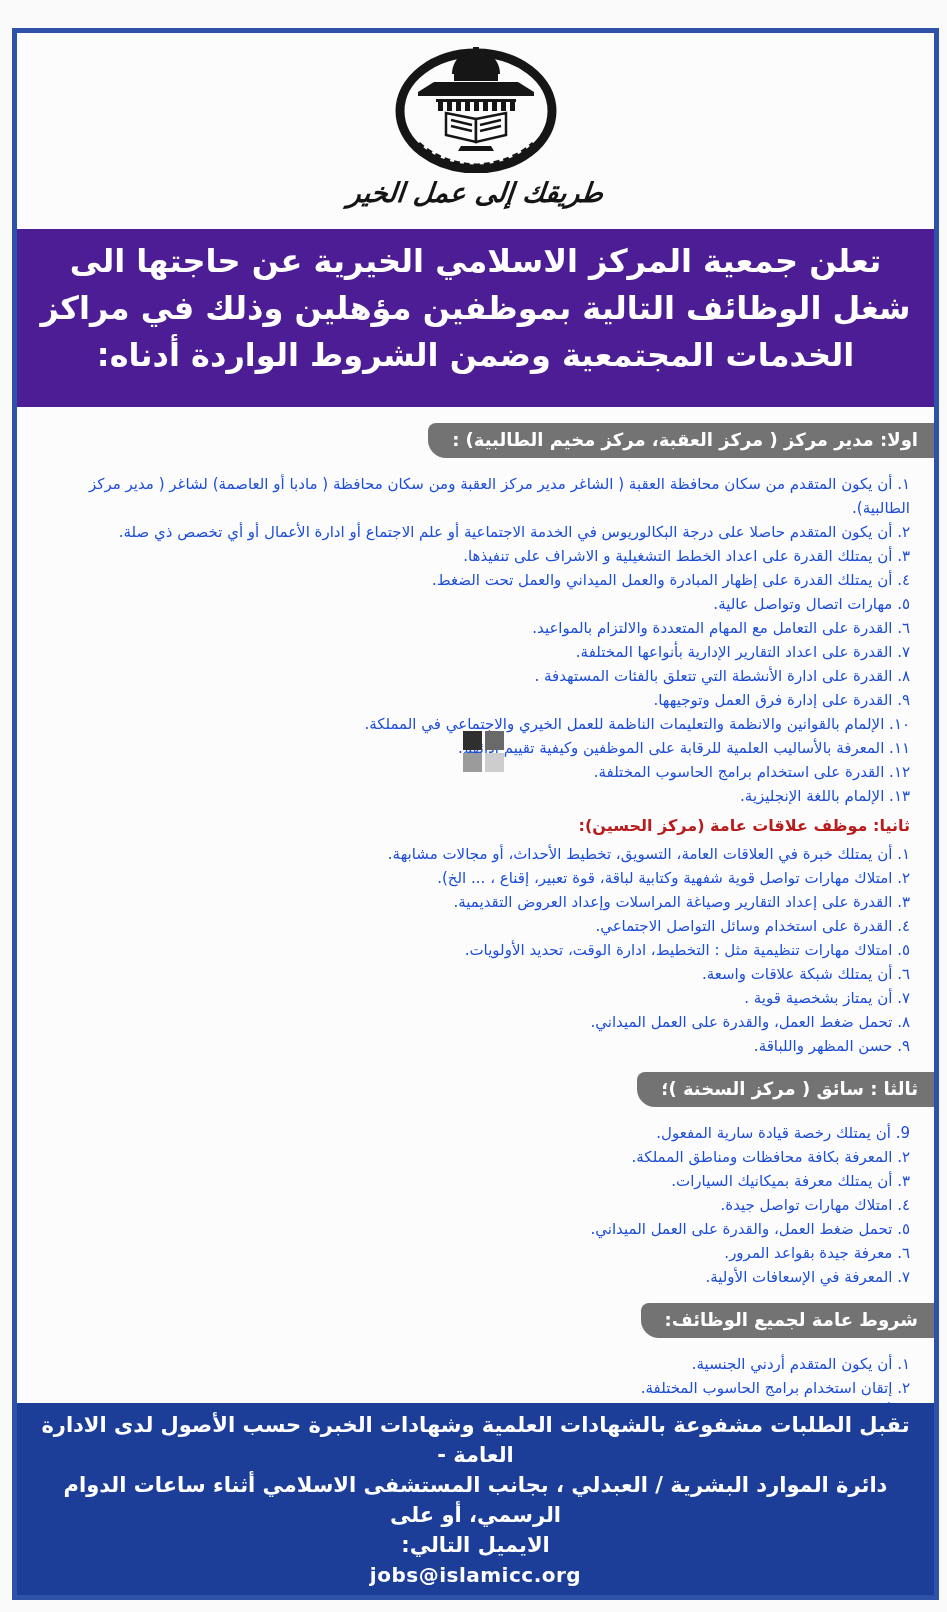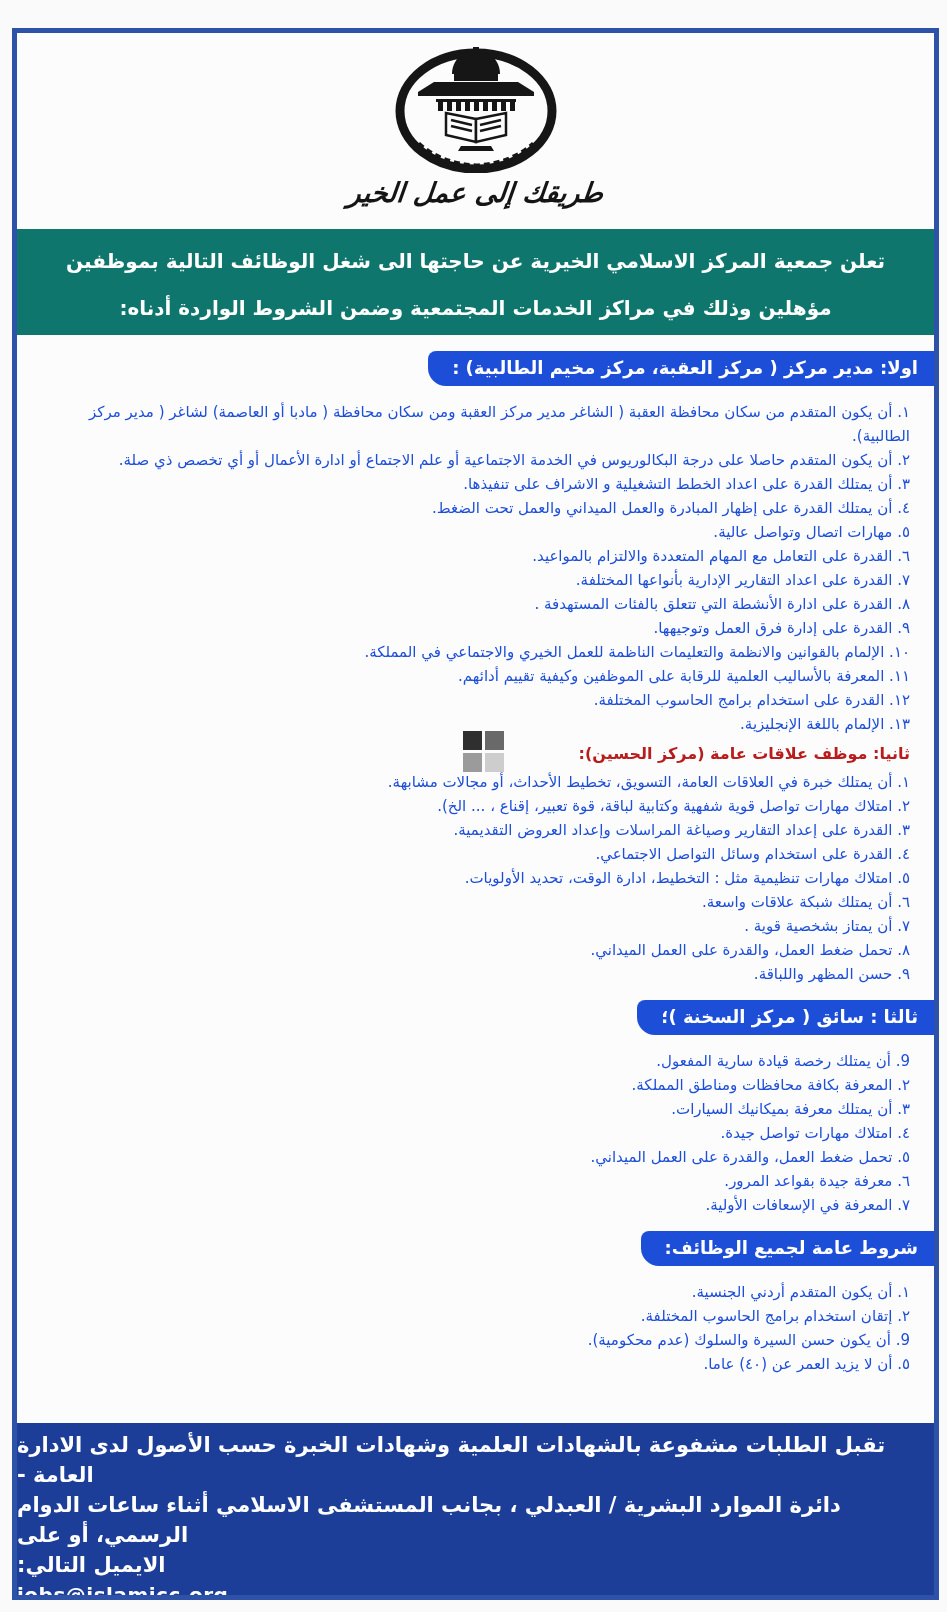--- a/index.html
+++ b/index.html
@@ -16,41 +16,41 @@
   }
   .logo-area {
     height: 196px; display: flex; flex-direction: column;
     align-items: center; justify-content: flex-start; padding-top: 14px;
   }
   .tagline {
     margin-top: 4px; font-size: 27px; font-weight: bold; font-style: italic;
     color: #151515; transform: skewX(-6deg); direction: rtl; letter-spacing: 1px;
   }
   .headline {
-    background: #0f766e; color: #ffffff; direction: rtl; text-align: center;
-    font-weight: bold; font-size: 20px; line-height: 47px; padding: 9px 22px 3px 22px;
+    background: #4c1d95; color: #ffffff; direction: rtl; text-align: center;
+    font-weight: bold; font-size: 32px; line-height: 47px; padding: 9px 22px 28px 22px;
   }
   .content { direction: rtl; padding: 6px 0 0 0; }
   .pill {
-    background: #1d4ed8; color: #ffffff; font-weight: bold; font-size: 18px;
+    background: #737373; color: #ffffff; font-weight: bold; font-size: 18px;
     width: max-content; max-width: 860px; padding: 6px 16px 8px 24px;
     border-radius: 8px 0 0 18px; margin: 10px 0 12px 0; direction: rtl;
   }
   .plain-title {
     color: #b91c1c; font-weight: bold; font-size: 16px; line-height: 24px;
     padding: 2px 24px 2px 40px; direction: rtl; text-align: right;
   }
   .item-list { padding: 2px 24px 4px 44px; }
   .item {
     color: #1d4ed8; font-size: 15px; line-height: 24px;
     direction: rtl; text-align: right;
   }
   .footer {
-    position: absolute; left: 0; right: 0; bottom: 0; height: 172px;
-    background: #1c3e99; color: #ffffff; text-align: left; direction: rtl;
+    position: absolute; left: 0; right: 0; bottom: 0; height: 192px;
+    background: #1c3e99; color: #ffffff; text-align: center; direction: rtl;
     padding-top: 7px;
   }
   .footer-line { font-weight: bold; font-size: 21px; line-height: 30px; }
   .footer-email {
     direction: ltr; font-weight: bold; font-size: 20px; line-height: 30px;
     letter-spacing: 0.5px;
   }
   .artifact {
     position: absolute; left: 463px; top: 731px; width: 41px; height: 41px;
     display: grid; grid-template-columns: 19px 19px; grid-template-rows: 19px 19px;

